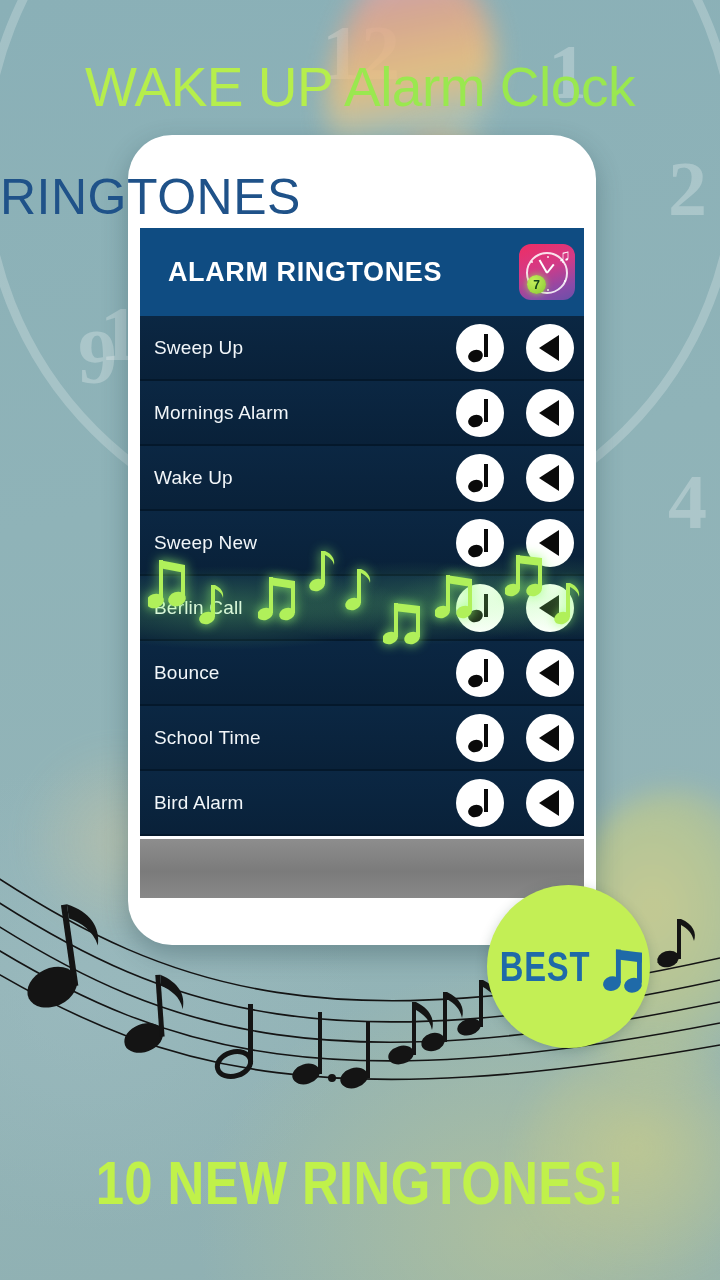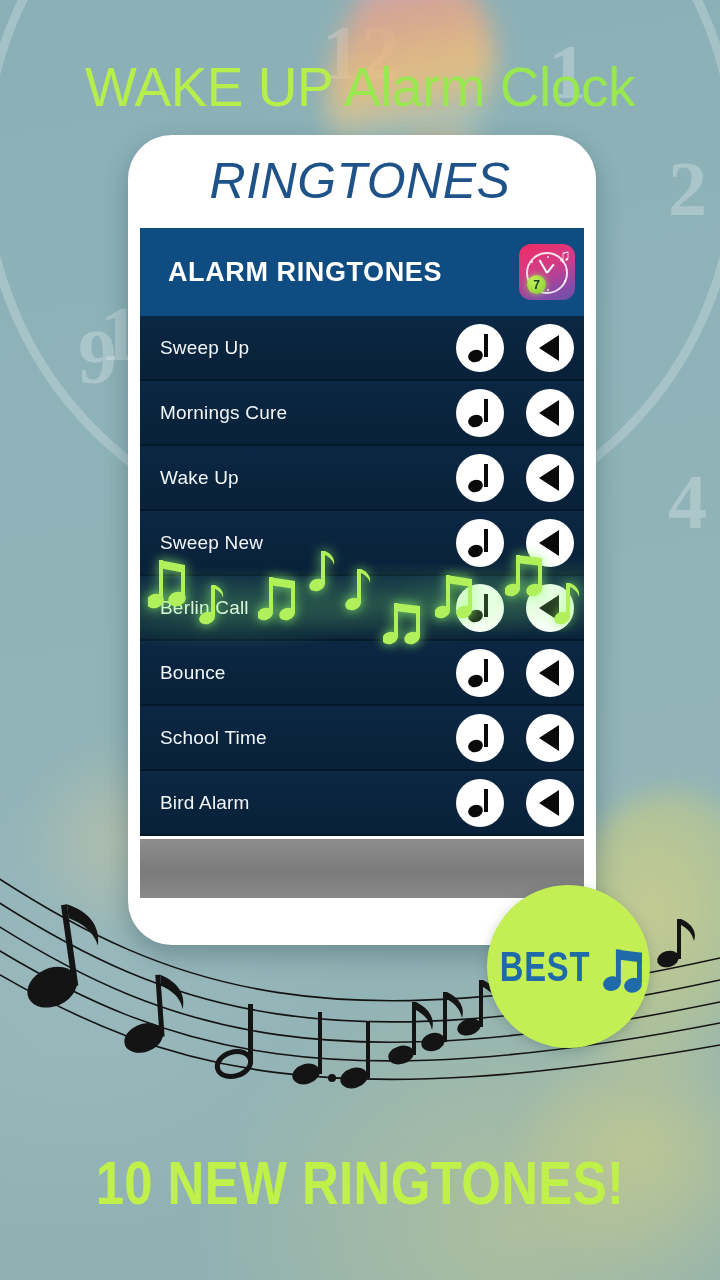--- a/index.html
+++ b/index.html
@@ -40,22 +40,22 @@
   
   .top-title{position:absolute;top:60px;left:0;width:720px;text-align:center;
     font-size:55px;line-height:1;letter-spacing:-.5px;white-space:nowrap;}
   .tt-a{color:#b6ee4c;font-weight:400;}
   .tt-b{color:#9ae84f;font-weight:400;}
 
   
   .phone{position:absolute;left:128px;top:135px;width:468px;height:810px;
     background:#ffffff;border-radius:44px;
     box-shadow:0 10px 26px rgba(30,60,70,.33);}
-  .phone-title{position:absolute;top:152px;left:0;width:720px;text-align:center;
-    font-size:50px;color:#1f5289;letter-spacing:.5px;font-weight:400;font-style:italic;}
+  .phone-title{position:absolute;top:168px;left:0;width:720px;text-align:left;
+    font-size:50px;color:#1f5289;letter-spacing:.5px;font-weight:400;}
 
   
   .screen{position:absolute;left:140px;top:228px;width:444px;height:686px;overflow:hidden;}
   .appbar{height:88px;background:#0f4c82;display:flex;align-items:center;
     justify-content:space-between;padding:0 9px 0 28px;position:relative;gap:16px;}
   .appbar-title{color:#fff;font-size:27px;font-weight:700;letter-spacing:.6px;}
   .app-icon{width:56px;height:56px;border-radius:12px;position:relative;overflow:hidden;
     background:linear-gradient(160deg,#ef2d63 0%,#d43a86 42%,#8a4aa8 78%,#6a4fa8 100%);flex:0 0 auto;}
   .app-icon .clockface{position:absolute;left:7px;top:8px;width:42px;height:42px;
     border-radius:50%;border:2px solid rgba(255,255,255,.85);}
@@ -66,21 +66,21 @@
   .app-icon .tick{position:absolute;width:2px;height:2px;background:rgba(255,255,255,.9);border-radius:50%;}
   .app-icon .note{position:absolute;right:4px;top:3px;color:#fff;font-size:17px;line-height:1;}
   .app-icon .badge{position:absolute;left:8px;bottom:6px;width:19px;height:19px;border-radius:50%;
     background:radial-gradient(circle at 35% 32%,#c6f05a,#86c832);
     color:#14431a;font-size:12px;font-weight:700;display:flex;align-items:center;justify-content:center;
     box-shadow:0 0 7px rgba(170,230,80,.8);}
 
   .list{position:relative;background:#0a2540;}
   .row{height:65px;background:linear-gradient(180deg,#0b2743 0%,#092139 100%);
     border-bottom:2px solid #04182b;display:flex;align-items:center;position:relative;}
-  .row-label{color:#f2f6f9;font-size:19px;padding-left:20px;flex:1;letter-spacing:.2px;}
+  .row-label{color:#f2f6f9;font-size:19px;padding-left:14px;flex:1;letter-spacing:.2px;}
   .ctrl{width:48px;height:48px;border-radius:50%;background:#fff;flex:0 0 auto;
     display:flex;align-items:center;justify-content:center;margin-right:10px;}
   .ctrl.play{margin-right:22px;}
   .note-glyph{width:24px;height:28px;position:relative;}
   .note-glyph .head{position:absolute;left:0;bottom:0;width:15px;height:12px;background:#0a0a0a;
     border-radius:50%;transform:rotate(-18deg);}
   .note-glyph .stem{position:absolute;right:4px;top:0;width:4px;height:23px;background:#0a0a0a;}
   .tri{width:0;height:0;border-top:13px solid transparent;border-bottom:13px solid transparent;
     border-right:20px solid #0a0a0a;margin-right:3px;}
 
@@ -163,21 +163,21 @@
           <div class="note-glyph">
             <span class="stem"></span>
             <span class="head"></span>
           </div>
         </div>
         <div class="ctrl set">
           <div class="tri"></div>
         </div>
       </div>
       <div class="row">
-        <div class="row-label">Mornings Cure</div>
+        <div class="row-label">Mornings Alarm</div>
         <div class="ctrl play">
           <div class="note-glyph">
             <span class="stem"></span>
             <span class="head"></span>
           </div>
         </div>
         <div class="ctrl set">
           <div class="tri"></div>
         </div>
       </div>

